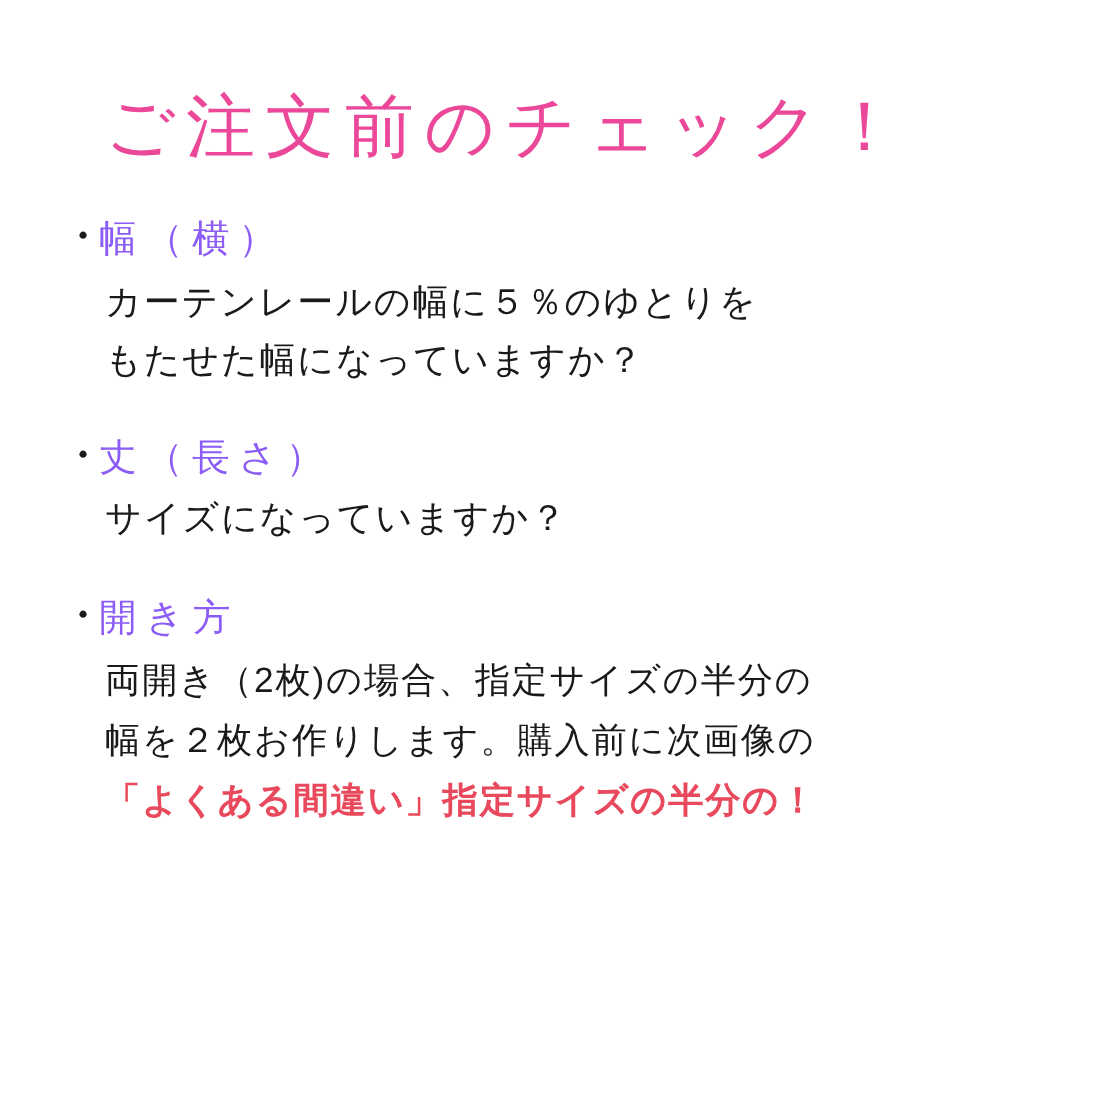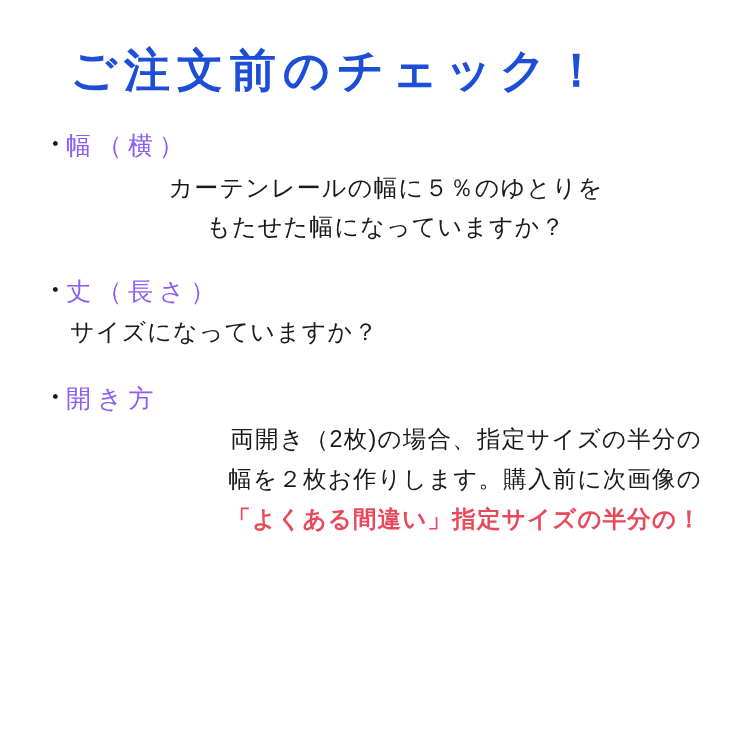--- a/index.html
+++ b/index.html
@@ -17,23 +17,23 @@
   .page {
     position: relative;
     width: 730px;
     height: 730px;
     box-sizing: border-box;
     padding: 30px 28px 20px 36px;
   }
   .title {
     font-size: 46px;
     letter-spacing: 7px;
-    font-weight: 700;
-    color: #1d4ed8;
-    margin: 10px 0 22px 34px;
+    font-weight: 400;
+    color: #ec4899;
+    margin: 24px 0 22px 34px;
     white-space: nowrap;
   }
   .section {
     margin: 0 0 18px 0;
   }
   .section-head {
     display: flex;
     align-items: flex-start;
     margin-left: 4px;
   }
@@ -59,24 +59,24 @@
     letter-spacing: 1.2px;
     color: #1a1a1a;
   }
   .body-text .line {
     white-space: nowrap;
   }
   .accent {
     color: #e8495c;
     font-weight: bold;
   }
-  .sec-1 .body-text { margin-top: 2px; text-align: center; }
+  .sec-1 .body-text { margin-top: 2px; }
   .sec-2 { margin-top: 24px; }
   .sec-3 { margin-top: 26px; }
-  .sec-3 .body-text { font-size: 23.5px; line-height: 40px; text-align: right; }
+  .sec-3 .body-text { font-size: 23.5px; line-height: 40px; }
 </style>
 </head>
 <body>
 
 <div class="page">
 
   <div class="title">ご注文前のチェック！</div>
 
   <div class="section sec-1">
     <div class="section-head">

